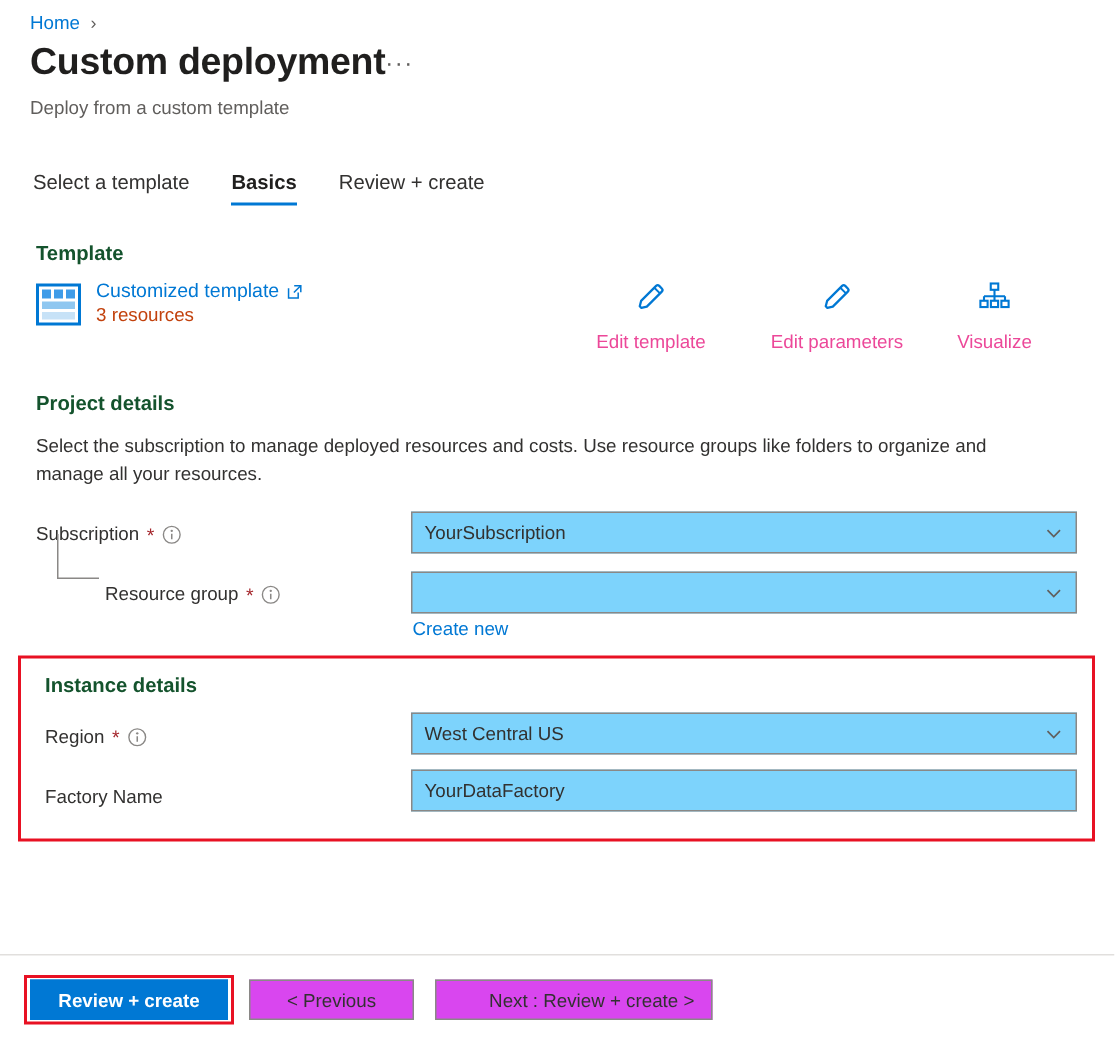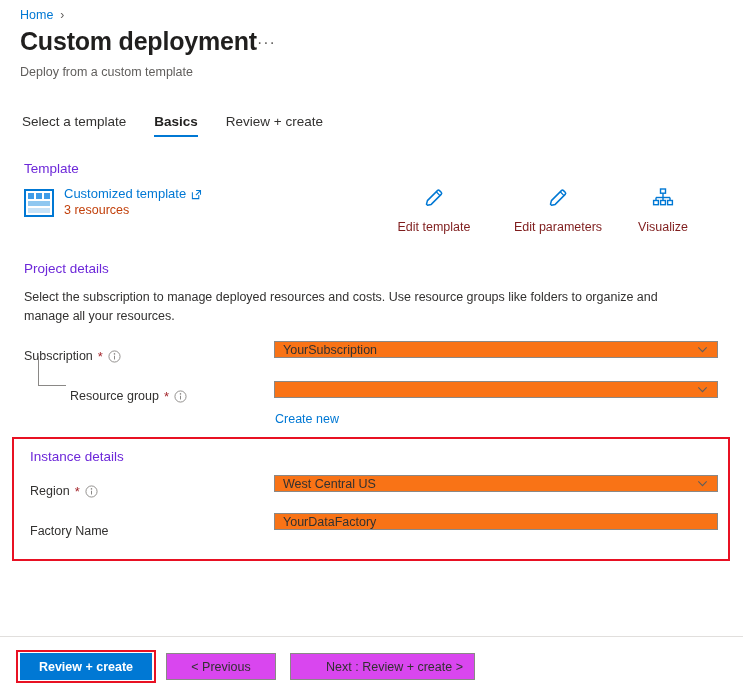--- a/index.html
+++ b/index.html
@@ -49,57 +49,57 @@
     padding-bottom: 8px; position: relative; white-space: nowrap;
   }
   .tab.active { font-weight: 600; color: #201f1e; }
   .tab.active::after {
     content: ""; position: absolute; left: 0; right: 0; bottom: 0;
     height: 2px; background: #0078d4;
   }
 
   
   .section-head {
-    position: absolute; font-size: 13.5px; font-weight: 400; color: #6d28d9;
+    position: absolute; font-size: 13.5px; font-weight: 700; color: #14532d;
   }
 
   
   .tpl-row { position: absolute; left: 24px; top: 186px; display: flex; align-items: flex-start; gap: 10px; }
   .tpl-icon { width: 30px; height: 30px; flex: 0 0 30px; margin-top: 2px; }
   .tpl-texts { display: flex; flex-direction: column; gap: 2px; }
   .tpl-link {
     font-size: 13px; color: #0078d4; cursor: pointer;
     display: flex; align-items: center; gap: 5px;
   }
   .tpl-sub { font-size: 12.5px; color: #c2410c; }
   .ext-icon { width: 11px; height: 11px; display: inline-block; }
 
   .tpl-actions { position: absolute; left: 372px; top: 186px; display: flex; gap: 0; }
   .tpl-action {
     width: 124px; display: flex; flex-direction: column; align-items: center;
     gap: 6px; cursor: pointer;
   }
-  .tpl-action .act-label { font-size: 12.5px; color: #7f1d1d; }
+  .tpl-action .act-label { font-size: 12.5px; color: #ec4899; }
   .tpl-action.vis { width: 86px; }
 
   
   .desc {
     position: absolute; left: 24px; top: 288px; width: 660px;
     font-size: 12.5px; color: #323130; line-height: 1.55;
   }
 
   
   .form-row { position: absolute; display: flex; align-items: center; height: 26px; }
   .lbl { font-size: 12.5px; color: #323130; display: flex; align-items: center; gap: 5px; white-space: nowrap; }
   .req { color: #a4262c; font-size: 13px; line-height: 1; }
   .info-icon { width: 13px; height: 13px; display: inline-block; }
 
   .ctl {
-    position: absolute; height: 17px; width: 444px;
-    border: 1px solid #8a8886; background: #f97316;
+    position: absolute; height: 28px; width: 444px;
+    border: 1px solid #8a8886; background: #7dd3fc;
     display: flex; align-items: center; padding: 0 8px;
     font-size: 12.5px; color: #323130;
   }
   .ctl .val { flex: 1; overflow: hidden; white-space: nowrap; }
   .chev { width: 13px; height: 13px; flex: 0 0 13px; }
 
   .create-new {
     position: absolute; font-size: 12.5px; color: #0078d4; cursor: pointer;
   }
 

